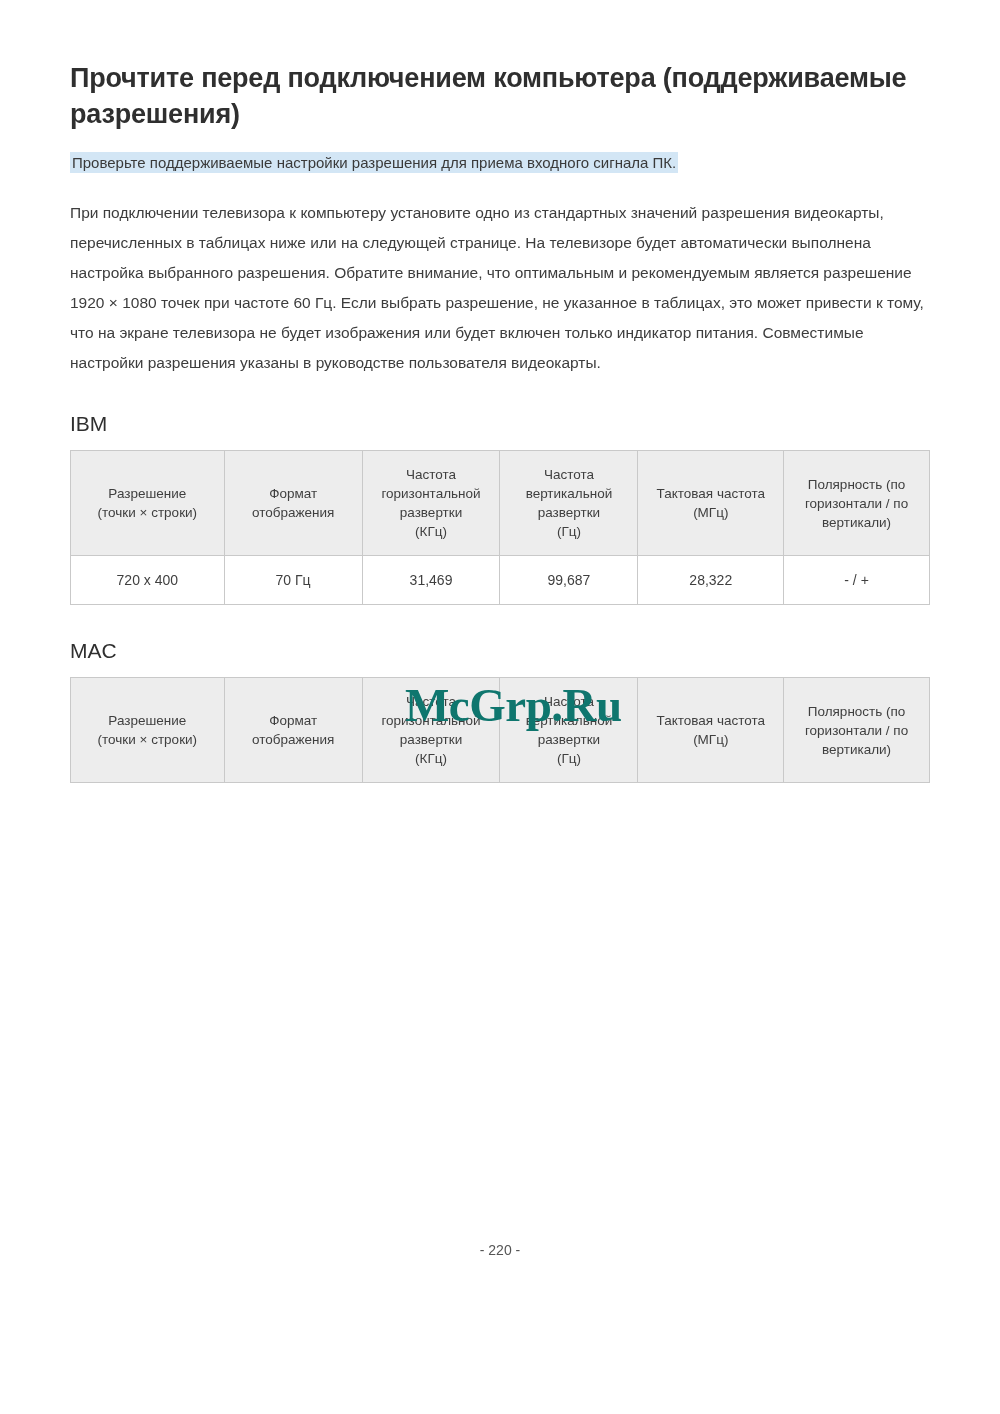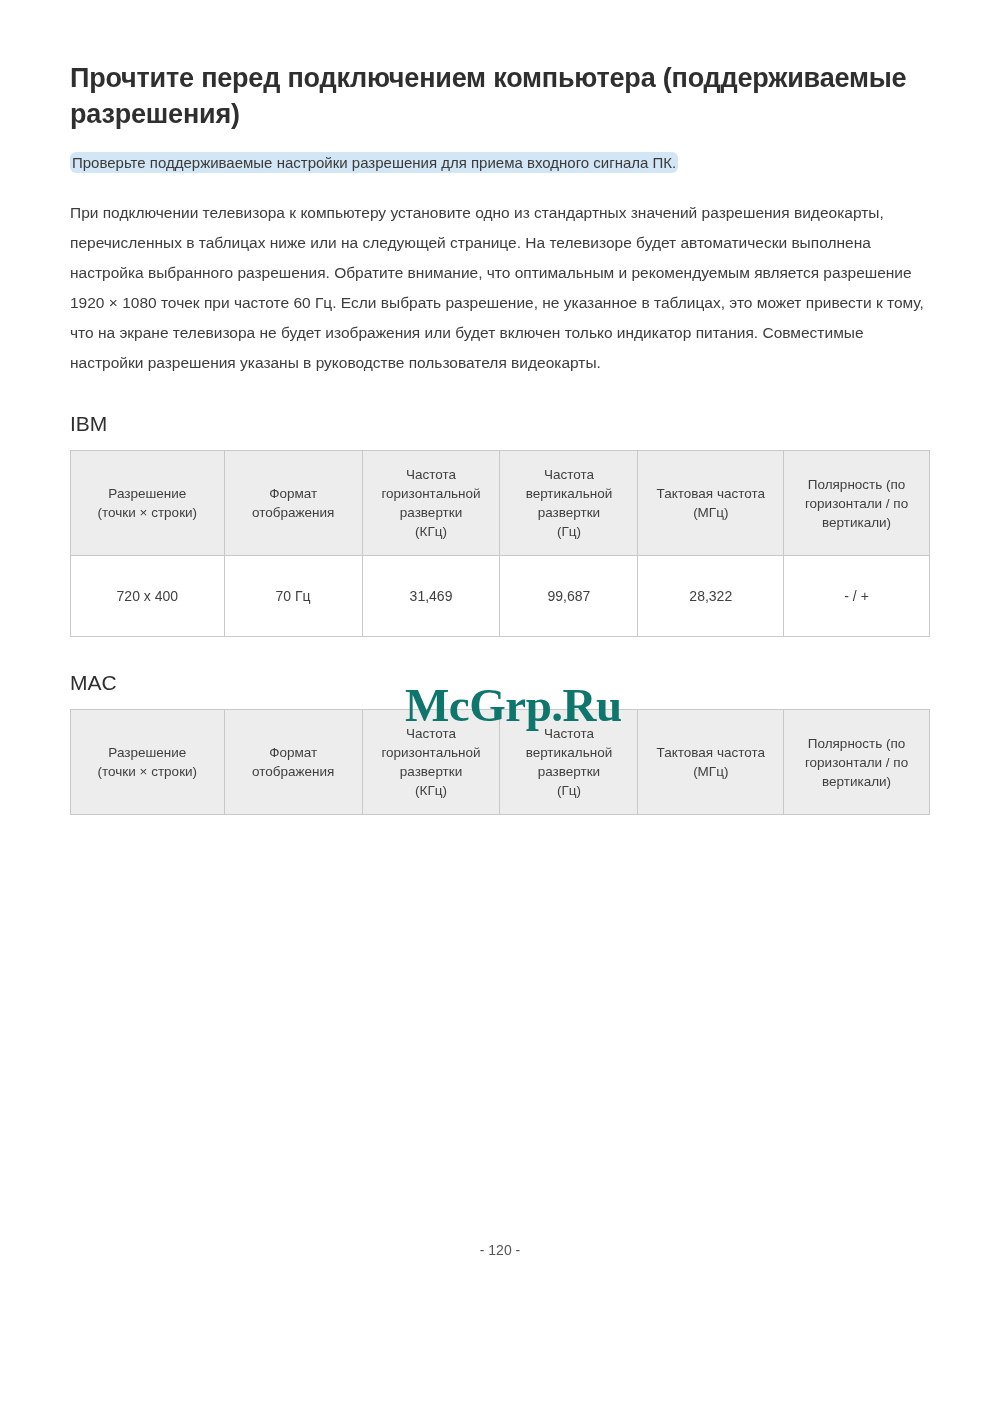--- a/index.html
+++ b/index.html
@@ -30,21 +30,20 @@
     margin: 0 0 18px 0;
     letter-spacing: -0.2px;
   }
   .highlight-line {
     display: inline;
     background: #d3e6f5;
     font-size: 15px;
     line-height: 26px;
     color: #3a3a3a;
     padding: 2px 2px;
-    border-radius: 6px;
   }
   .highlight-wrap {
     margin: 0 0 22px 0;
   }
   p.body-text {
     font-size: 15.5px;
     line-height: 30px;
     color: #3d3d3d;
     margin: 8px 0 34px 0;
     text-align: left;
@@ -70,21 +69,21 @@
   }
   table.spec th {
     background: #ededed;
     font-size: 13.5px;
     line-height: 19px;
     padding: 14px 6px;
   }
   table.spec td {
     background: #ffffff;
     font-size: 14px;
-    padding: 32px 6px;
+    padding: 16px 6px;
   }
   .th-sub {
     display: block;
   }
   .col-1 { width: 18%; }
   .col-2 { width: 16%; }
   .col-3 { width: 16%; }
   .col-4 { width: 16%; }
   .col-5 { width: 17%; }
   .col-6 { width: 17%; }
@@ -200,14 +199,14 @@
           <span class="th-sub">горизонтали / по вертикали)</span>
         </th>
       </tr>
     </thead>
     <tbody>
     </tbody>
   </table>
 
   <div class="watermark">McGrp.Ru</div>
 
-  <div class="page-number">- 120 -</div>
+  <div class="page-number">- 220 -</div>
 </div>
 
 </body></html>

